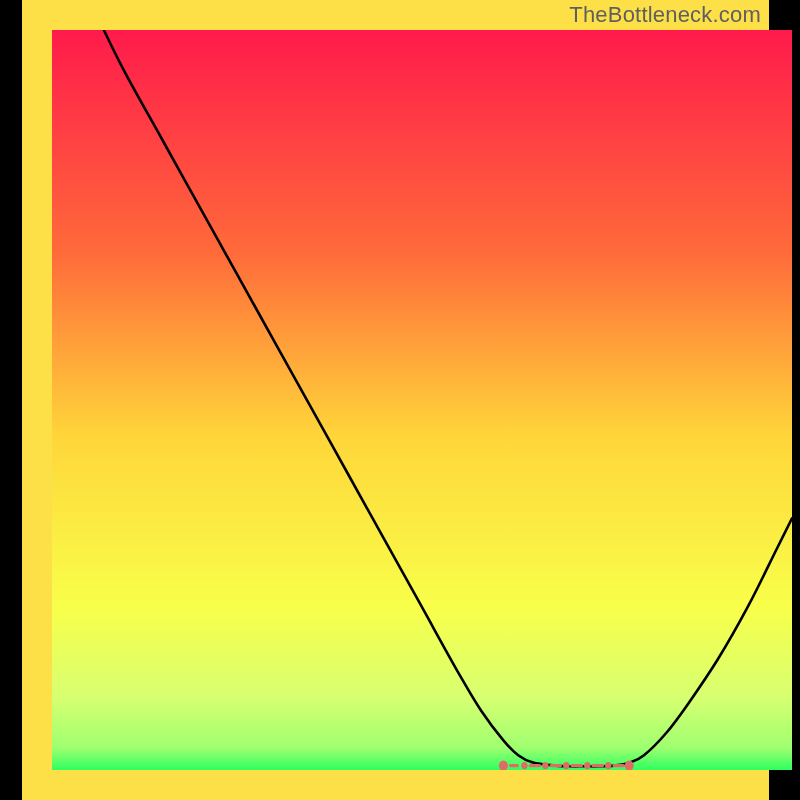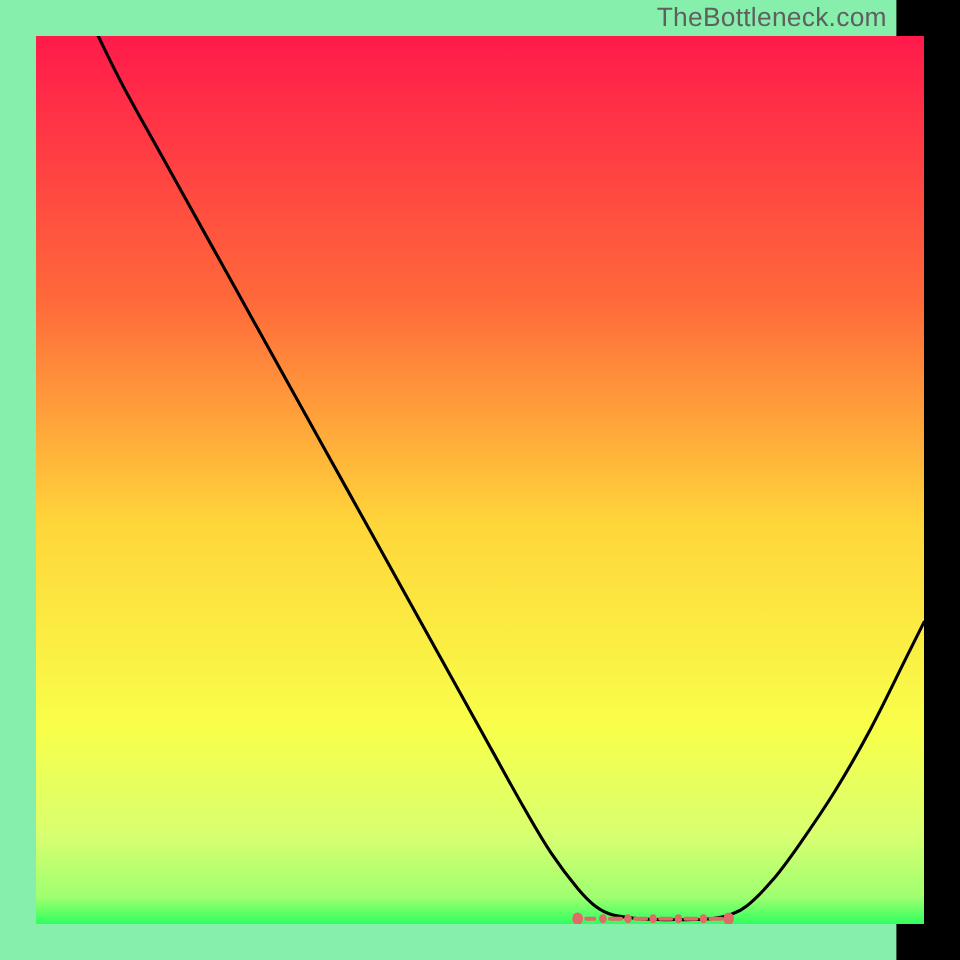--- a/index.html
+++ b/index.html
@@ -8,21 +8,22 @@
     width: 800px;
     height: 800px;
     background: #000;
     overflow: hidden;
     font-family: Arial, Helvetica, sans-serif;
   }
   .outer {
     position: relative;
     width: 747px;
     height: 800px;
-    background: #86efac;
+    background: #fde047;
+    margin-left: 22px;
   }
   .watermark {
     position: absolute;
     top: 2px;
     right: 8px;
     color: #5f5f5f;
     font-size: 22px;
     font-weight: 500;
     letter-spacing: 0.2px;
     z-index: 10;

